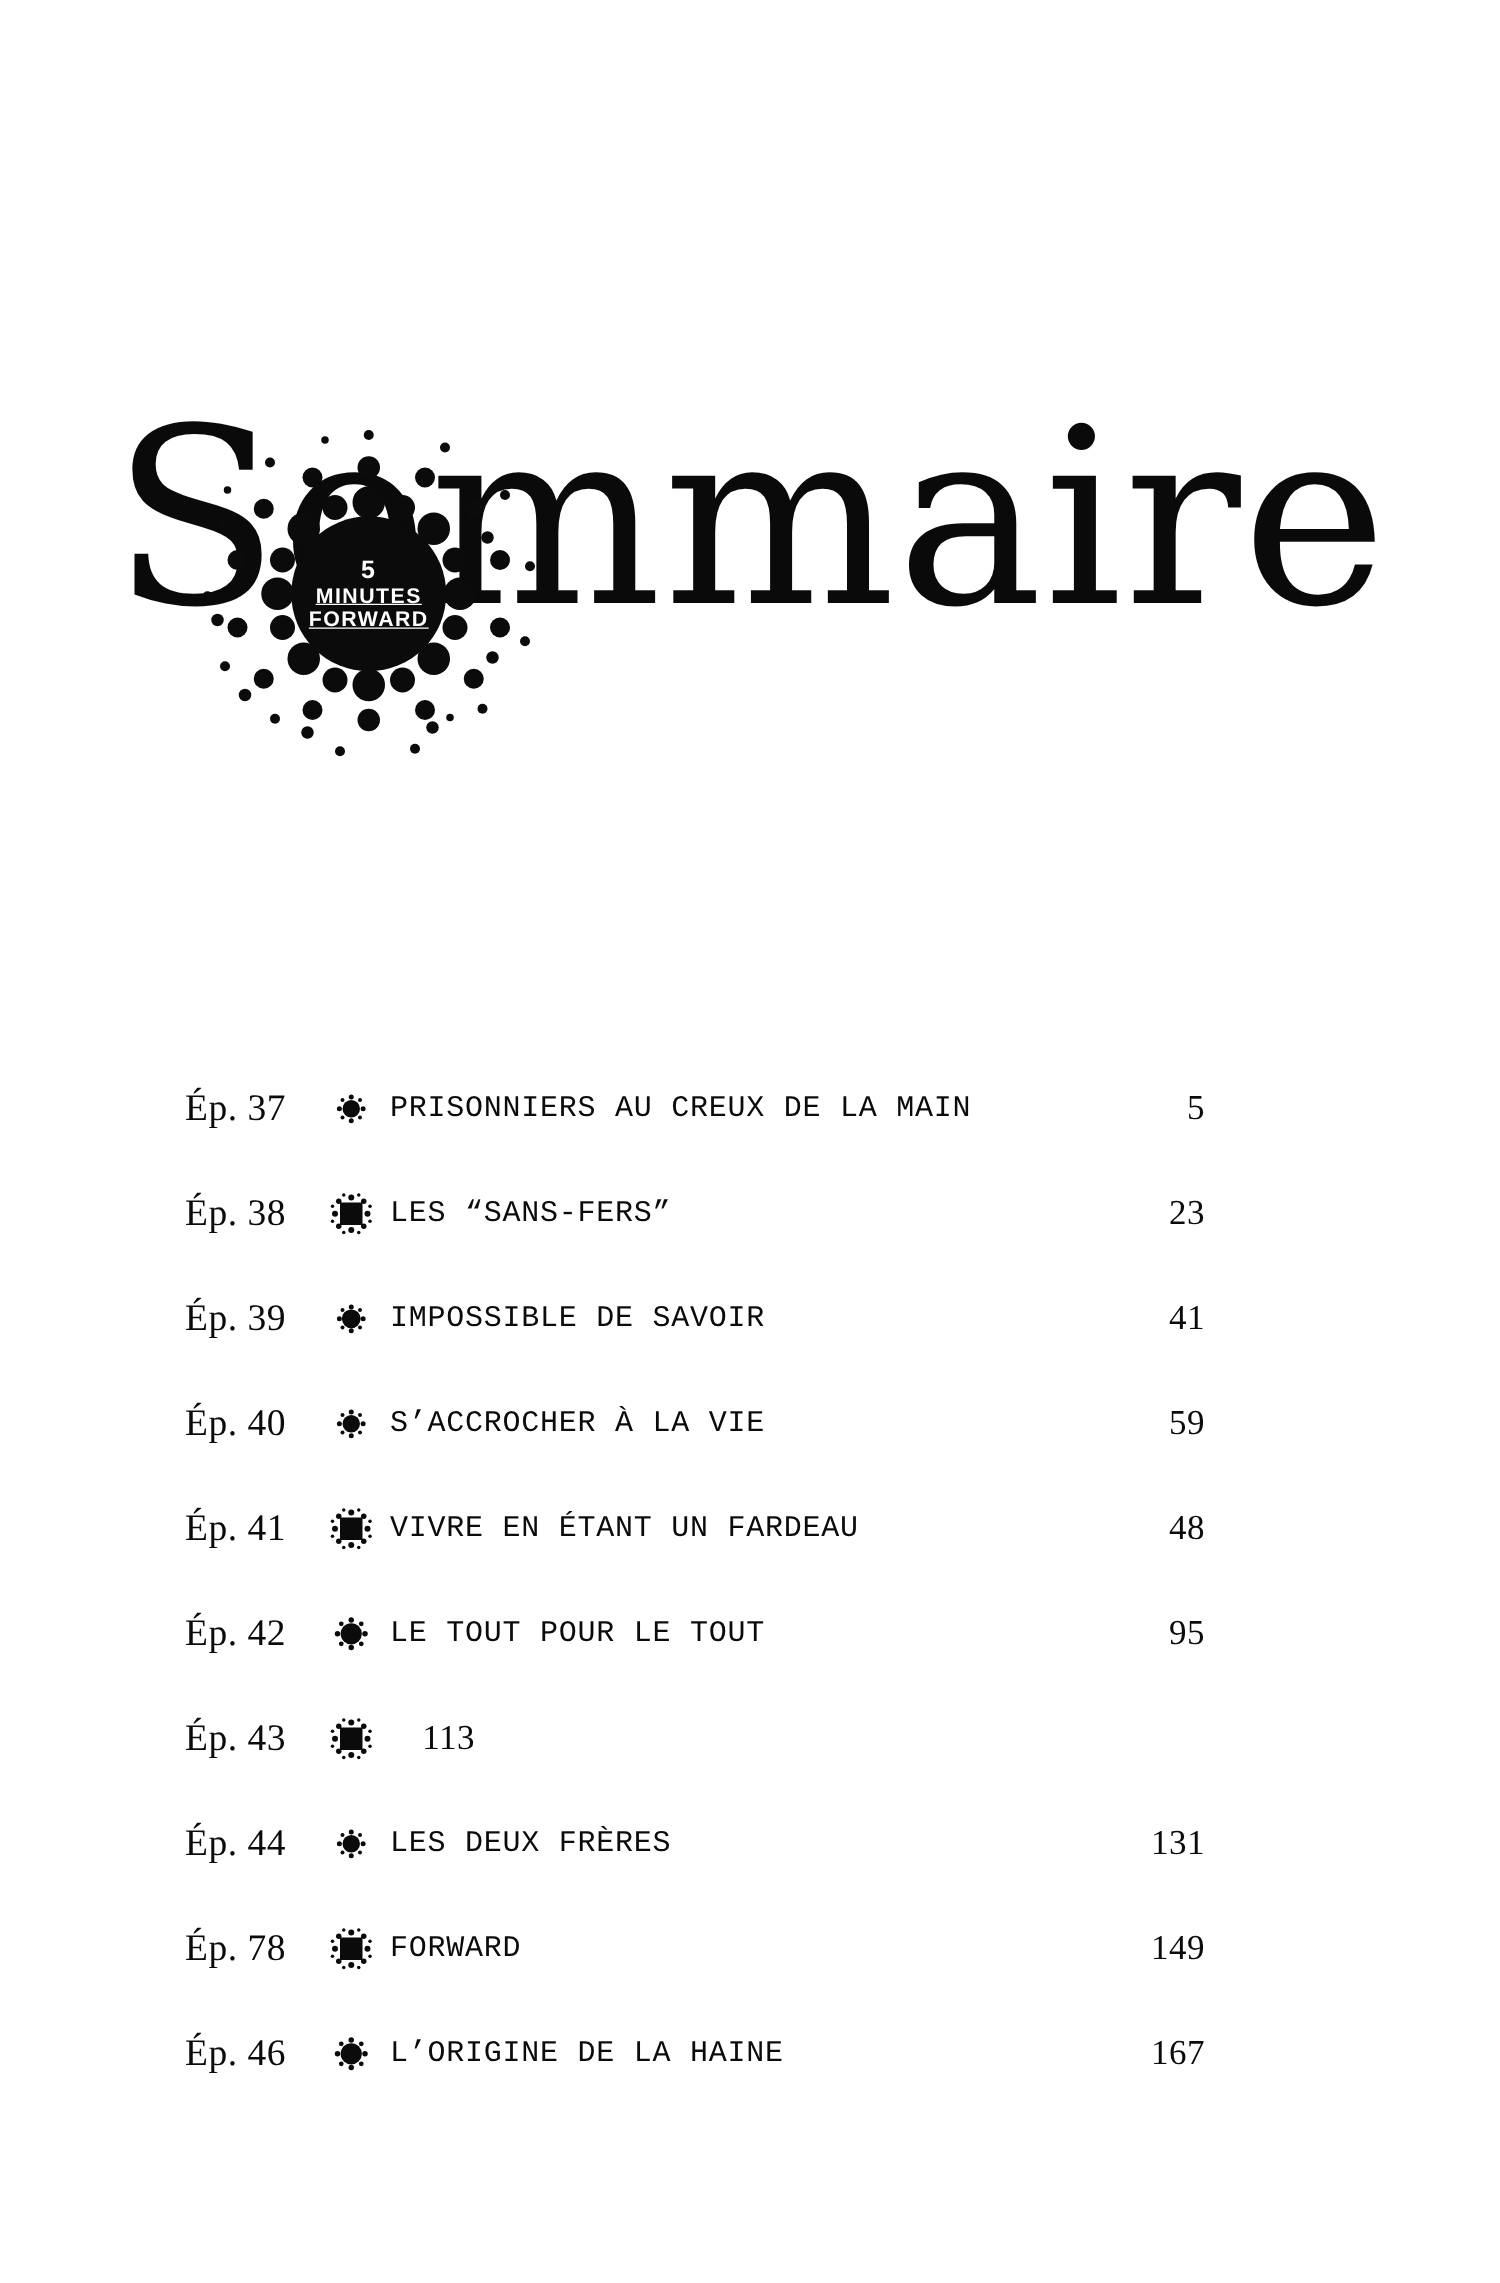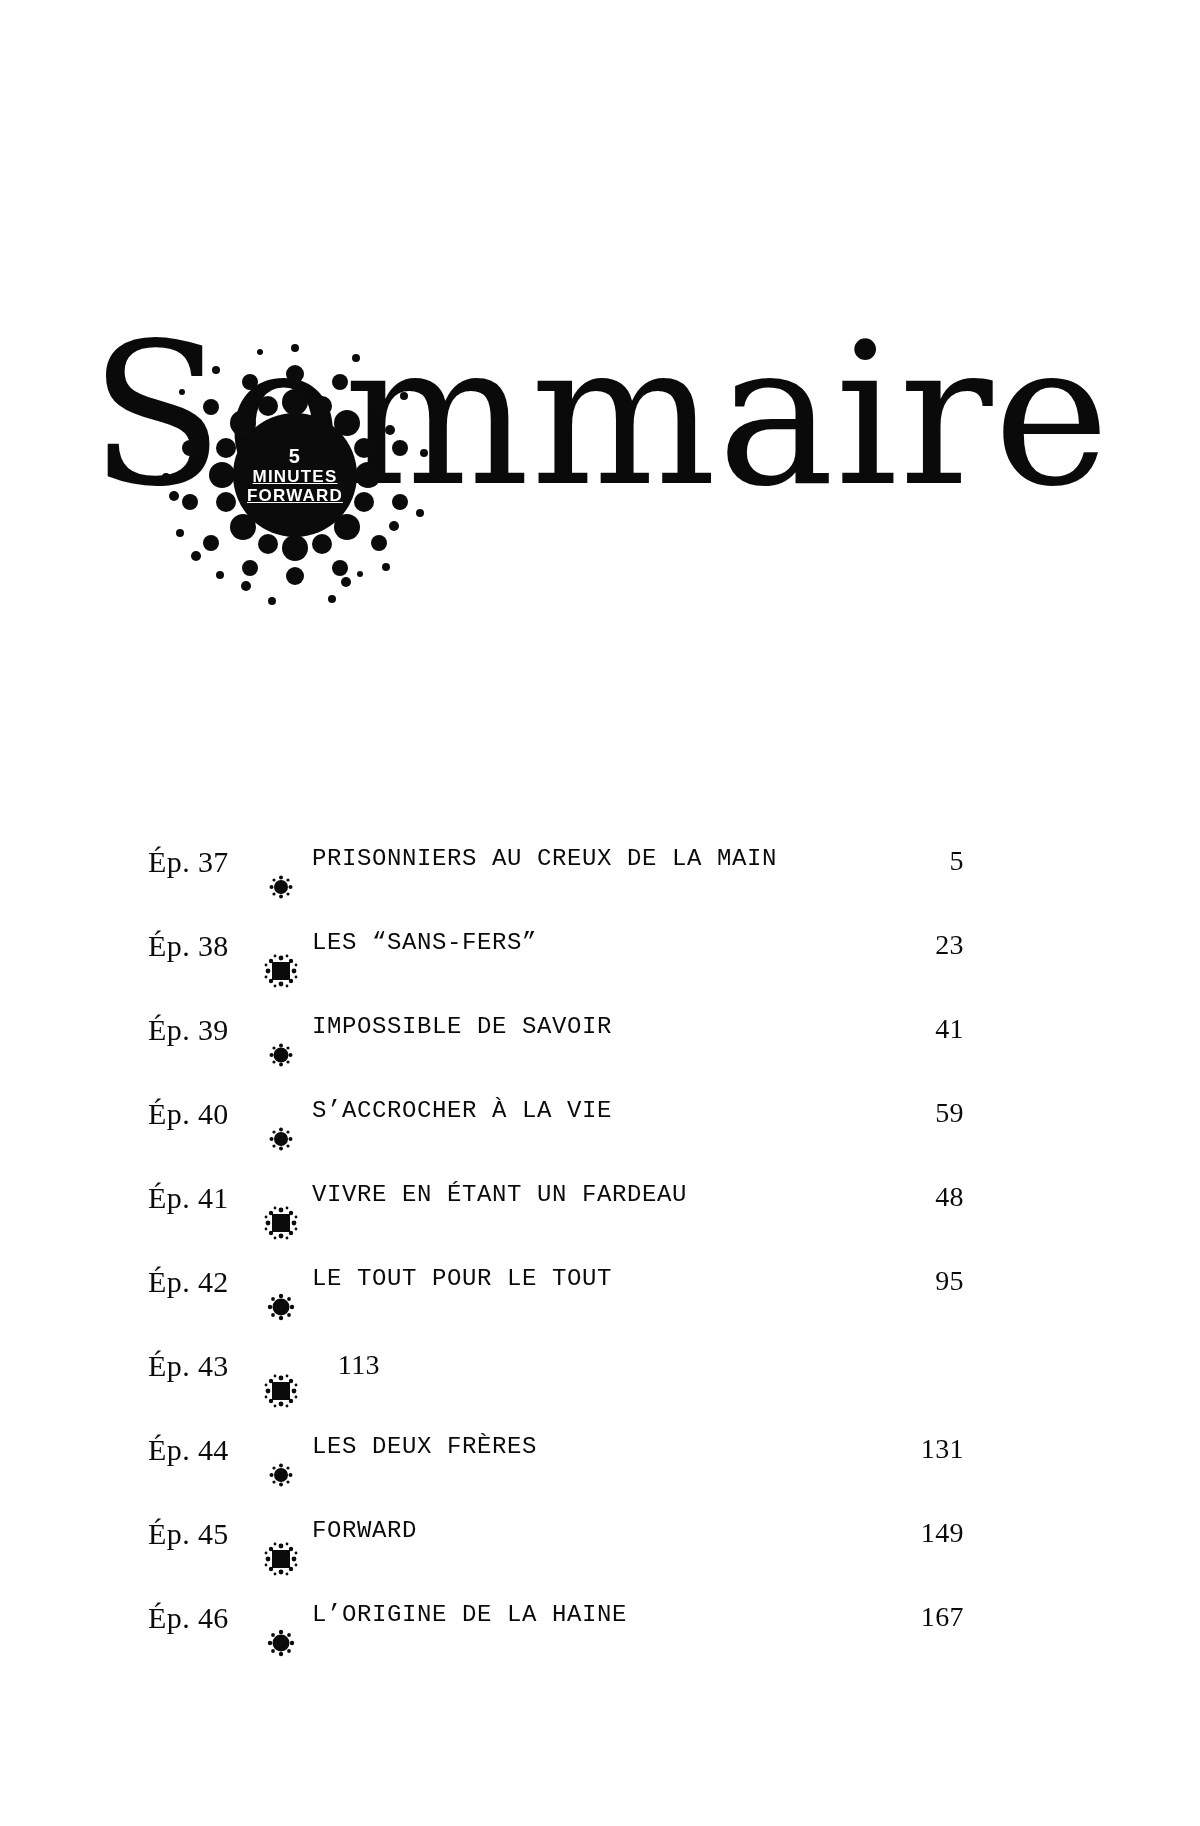--- a/index.html
+++ b/index.html
@@ -71,20 +71,21 @@
 
   
   .toc {
     position: absolute;
     left: 148px;
     top: 845px;
     width: 816px;
   }
   .toc-row {
     display: flex;
+    align-items: center;
     height: 84px;
     font-size: 30px;
     letter-spacing: 0.4px;
   }
   .ep {
     flex: 0 0 104px;
     font-family: "Liberation Serif", serif;
     font-size: 30px;
     white-space: nowrap;
   }
@@ -373,21 +374,21 @@
             <circle cx="6" cy="20" r="1.6"></circle>
             <circle cx="6" cy="6" r="1.6"></circle>
           </g>
         </svg>
     </span>
     <span class="chapter">LES DEUX FRÈRES</span>
     <span class="page-num">131</span>
   </div>
 
   <div class="toc-row">
-    <span class="ep">Ép. 45</span>
+    <span class="ep">Ép. 78</span>
     <span class="dot-cell">
       <svg width="34" height="34" viewBox="0 0 34 34">
           <g fill="#0b0b0b">
             <rect x="8" y="8" width="18" height="18"></rect>
             <circle cx="17" cy="4" r="2.4"></circle>
             <circle cx="30" cy="17" r="2.4"></circle>
             <circle cx="17" cy="30" r="2.4"></circle>
             <circle cx="4" cy="17" r="2.4"></circle>
             <circle cx="27" cy="7" r="2.2"></circle>
             <circle cx="27" cy="27" r="2.2"></circle>

